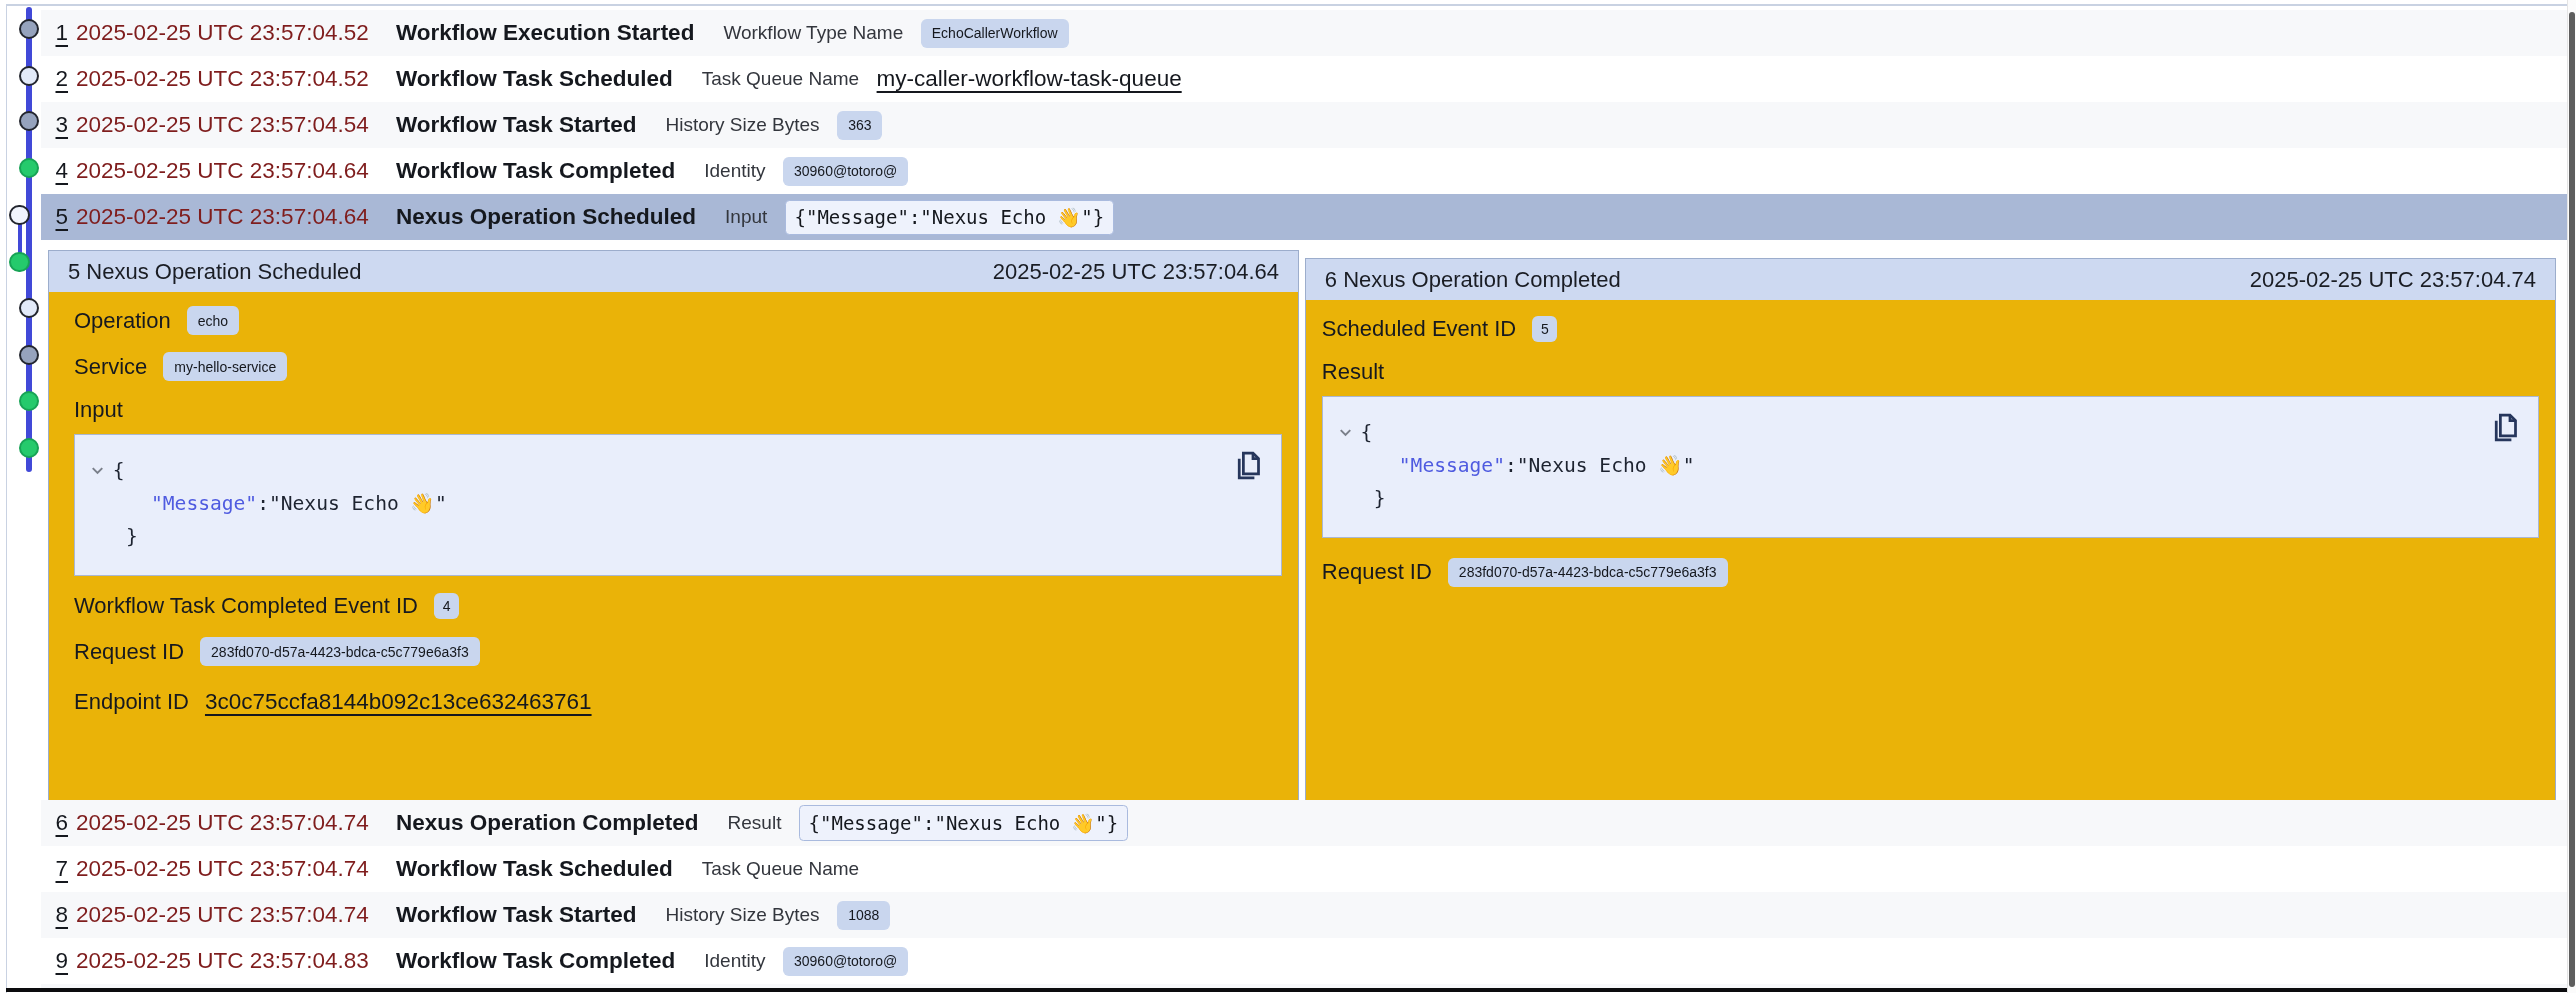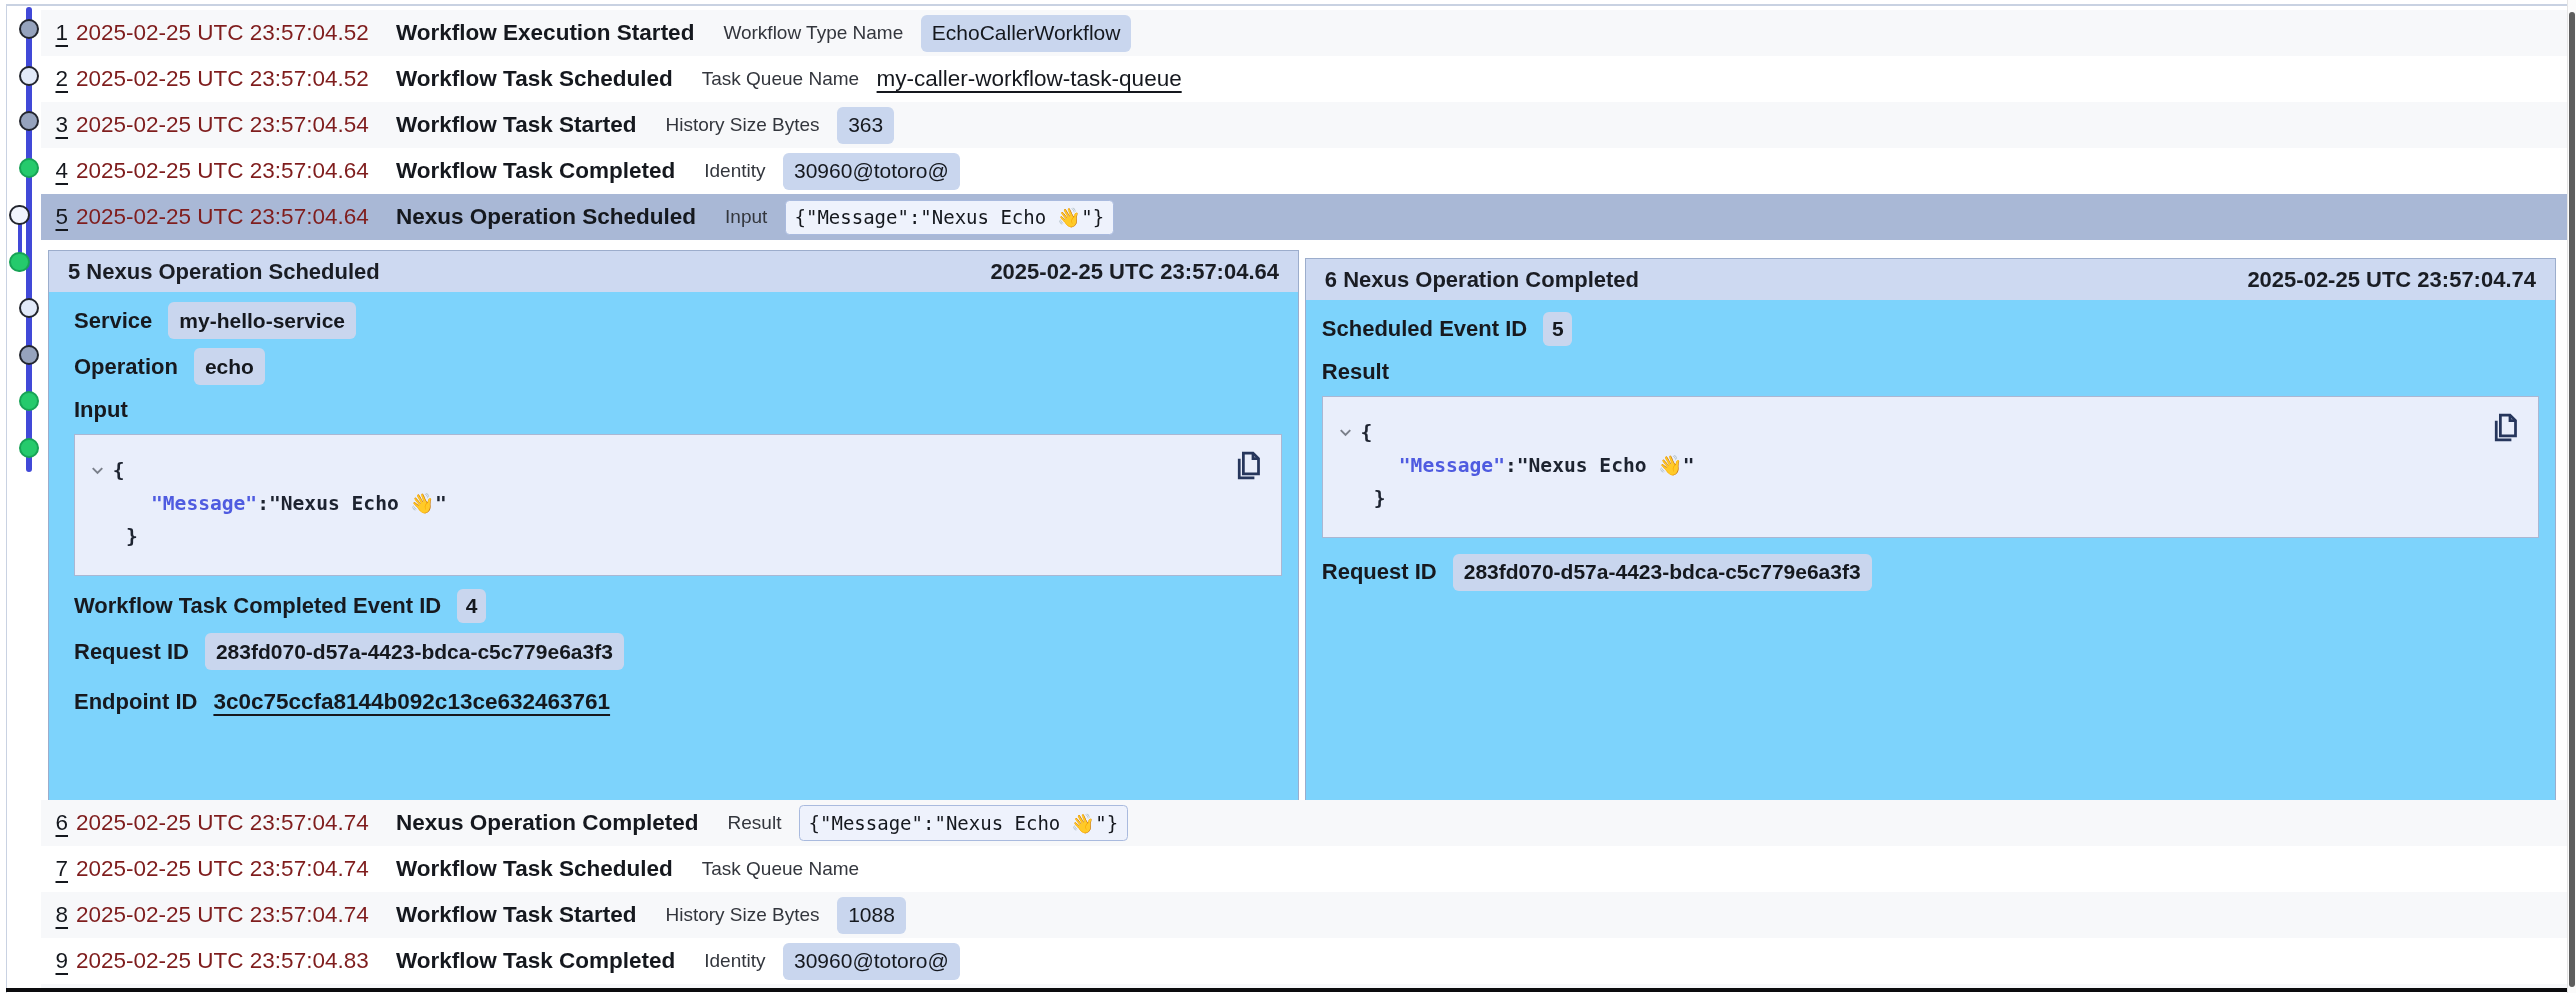--- a/index.html
+++ b/index.html
@@ -34,28 +34,28 @@
   .rows-bottom { position:absolute; left:41px; top:800px; width:2527px; }
   .row { display:flex; align-items:center; height:46px; background:#ffffff; cursor:pointer; }
   .row.alt { background:#f7f8fa; }
   .row.selected { background:#a9b8d6; }
   .row .num { width:35px; padding-left:14.5px; font-size:22.5px; color:#15181e; text-decoration:underline; text-underline-offset:5.1px; text-decoration-thickness:1.5px; flex:none; }
   .row .time { width:320px; font-size:22.5px; color:#7f1d1d; flex:none; }
   .row .name { font-size:22.5px; font-weight:700; color:#15181e; flex:none; }
   .row .attr-label { font-size:19px; color:#33363d; margin-left:29px; flex:none; }
   .row .attr-value { margin-left:17.5px; flex:none; }
 
-  .badge { display:inline-block; background:#c9d6ee; color:#15181e; font-size:21px; padding:6.5px 11px; border-radius:5.8px; }
+  .badge { display:inline-block; background:#c9d6ee; color:#15181e; font-size:14px; padding:6.5px 11px; border-radius:5.8px; }
   .badge.small { padding:5.1px 8.7px; }
   .badge.mono { font-family:"DejaVu Sans Mono", monospace; font-size:19px; background:#eef2fc; border:1.5px solid #a9bade; border-radius:4.4px; padding:5.1px 8.7px; }
   .link-value { font-size:22.5px; color:#15181e; text-decoration:underline; text-underline-offset:5.1px; text-decoration-thickness:1.5px; }
 
   
   .detail { position:absolute; left:48px; top:250px; width:2508px; height:535px; display:flex; gap:5.8px; }
-  .panel { border:1.5px solid #9cadcc; background:#7dd3fc; height:645px; overflow:hidden;font-weight:bold; }
+  .panel { border:1.5px solid #9cadcc; background:#eab308; height:645px; overflow:hidden; }
   .panel.left  { width:1251px; flex:none; }
   .panel.right { flex:1;margin-top:8px; }
   .panel-header { height:41px; background:#cdd9f1; display:flex; align-items:center; justify-content:space-between; padding:0 19px; }
   .panel-header .ph-title { font-size:22px; color:#1a1d24; }
   .panel-header .ph-time  { font-size:22px; color:#1a1d24; }
   .panel-body { padding:5.8px 16px 0 25px; }
   .panel.right .panel-body { padding-left:16px; }
   .field { display:flex; align-items:center; min-height:46px; }
   .field .flabel { font-size:22px; color:#17191f; }
   .field .fvalue { margin-left:16px; }
@@ -135,26 +135,26 @@
 
   <div class="detail">
 
     <div class="panel left">
       <div class="panel-header">
         <span class="ph-title">5 Nexus Operation Scheduled</span>
         <span class="ph-time">2025-02-25 UTC 23:57:04.64</span>
       </div>
       <div class="panel-body">
         <div class="field">
+          <span class="flabel">Operation</span>
+          <span class="fvalue"><span class="badge">echo</span></span>
+        </div>
+        <div class="field">
           <span class="flabel">Service</span>
           <span class="fvalue"><span class="badge">my-hello-service</span></span>
-        </div>
-        <div class="field">
-          <span class="flabel">Operation</span>
-          <span class="fvalue"><span class="badge">echo</span></span>
         </div>
         <div class="label-line">Input</div>
         <div class="codebox">
           <button class="copy-btn">
             <svg width="33" height="35" viewBox="0 0 24 24" fill="none" stroke="#26365c" stroke-width="2">
               <path d="M9 3h7l4 4v11H9z"></path>
               <path d="M16 3v4h4"></path>
               <path d="M6 7v14h11"></path>
             </svg>
           </button>

